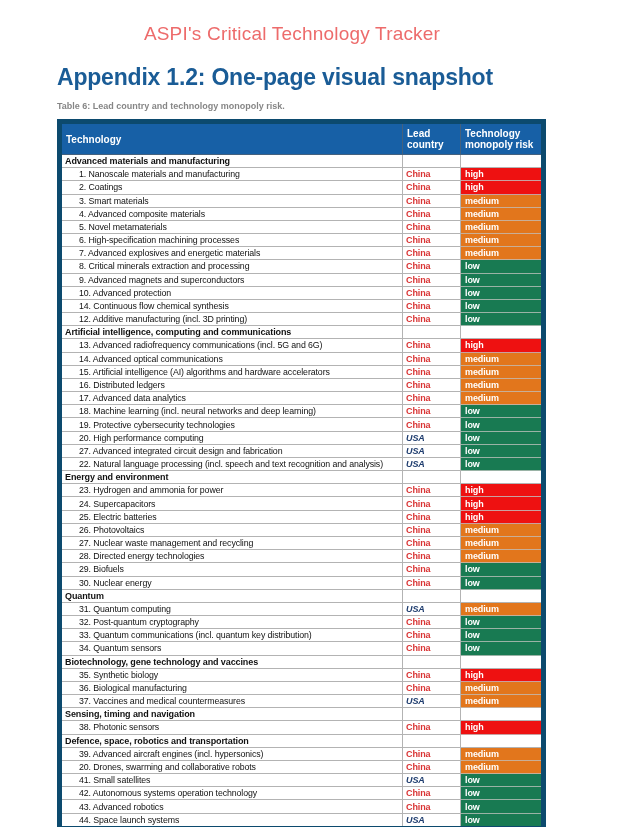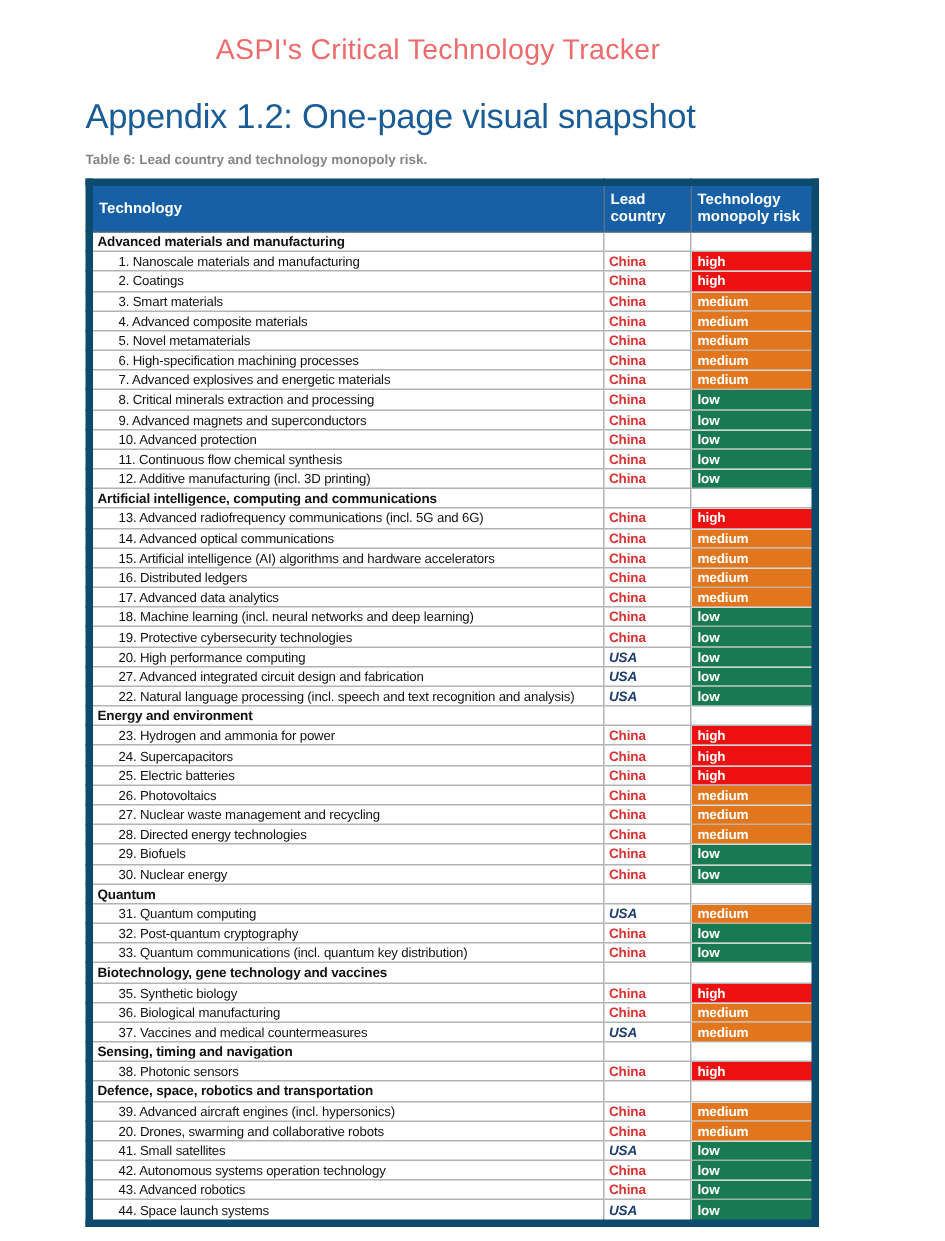--- a/index.html
+++ b/index.html
@@ -25,21 +25,21 @@
     font-weight: 400;
     color: var(--tracker-red, #ed6b6b);
     letter-spacing: 0.2px;
   }
   .appendix-title {
     position: absolute;
     top: 64px;
     left: 57px;
     margin: 0;
     font-size: 23px;
-    font-weight: 400;
+    font-weight: 700;
     color: var(--title-blue, #1a5c96);
     letter-spacing: -0.2px;
   }
   .table-caption {
     position: absolute;
     top: 101px;
     left: 57px;
     font-size: 9px;
     font-weight: 700;
     color: #868686;
@@ -177,21 +177,21 @@
           <td class="tech-cell">9. Advanced magnets and superconductors</td>
           <td class="country-cell country-China">China</td>
           <td class="risk-cell risk-low">low</td>
         </tr>
         <tr>
           <td class="tech-cell">10. Advanced protection</td>
           <td class="country-cell country-China">China</td>
           <td class="risk-cell risk-low">low</td>
         </tr>
         <tr>
-          <td class="tech-cell">11. Continuous flow chemical synthesis</td>
+          <td class="tech-cell">14. Continuous flow chemical synthesis</td>
           <td class="country-cell country-China">China</td>
           <td class="risk-cell risk-low">low</td>
         </tr>
         <tr>
           <td class="tech-cell">12. Additive manufacturing (incl. 3D printing)</td>
           <td class="country-cell country-China">China</td>
           <td class="risk-cell risk-low">low</td>
         </tr>
         <tr>
           <td class="section-cell">Artificial intelligence, computing and communications</td>
@@ -303,20 +303,25 @@
           <td class="country-cell country-USA">USA</td>
           <td class="risk-cell risk-medium">medium</td>
         </tr>
         <tr>
           <td class="tech-cell">32. Post-quantum cryptography</td>
           <td class="country-cell country-China">China</td>
           <td class="risk-cell risk-low">low</td>
         </tr>
         <tr>
           <td class="tech-cell">33. Quantum communications (incl. quantum key distribution)</td>
+          <td class="country-cell country-China">China</td>
+          <td class="risk-cell risk-low">low</td>
+        </tr>
+        <tr>
+          <td class="tech-cell">34. Quantum sensors</td>
           <td class="country-cell country-China">China</td>
           <td class="risk-cell risk-low">low</td>
         </tr>
         <tr>
           <td class="section-cell">Biotechnology, gene technology and vaccines</td>
           <td></td>
           <td></td>
         </tr>
         <tr>
           <td class="tech-cell">35. Synthetic biology</td>

